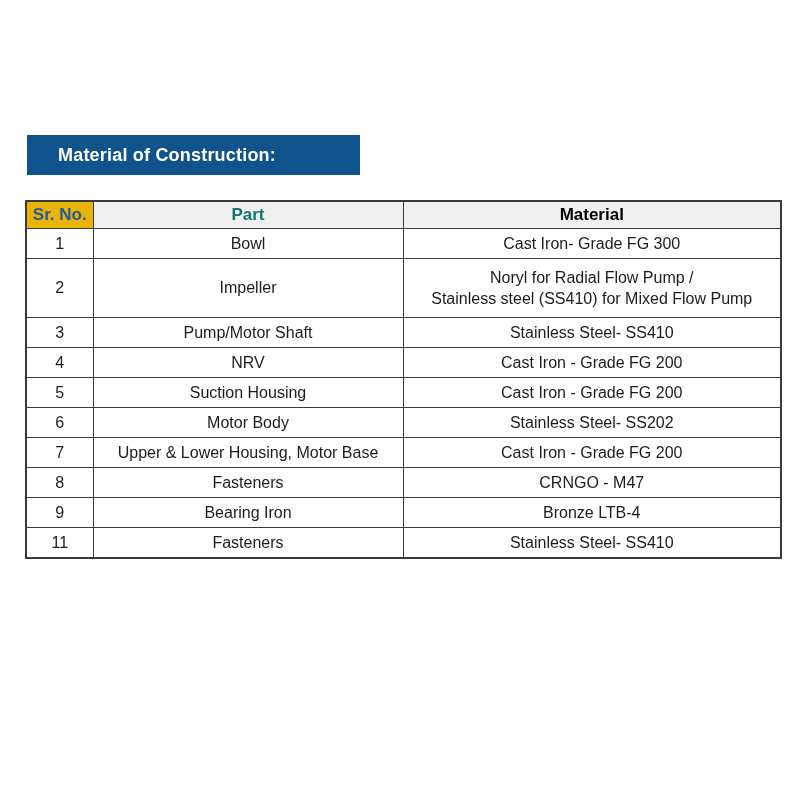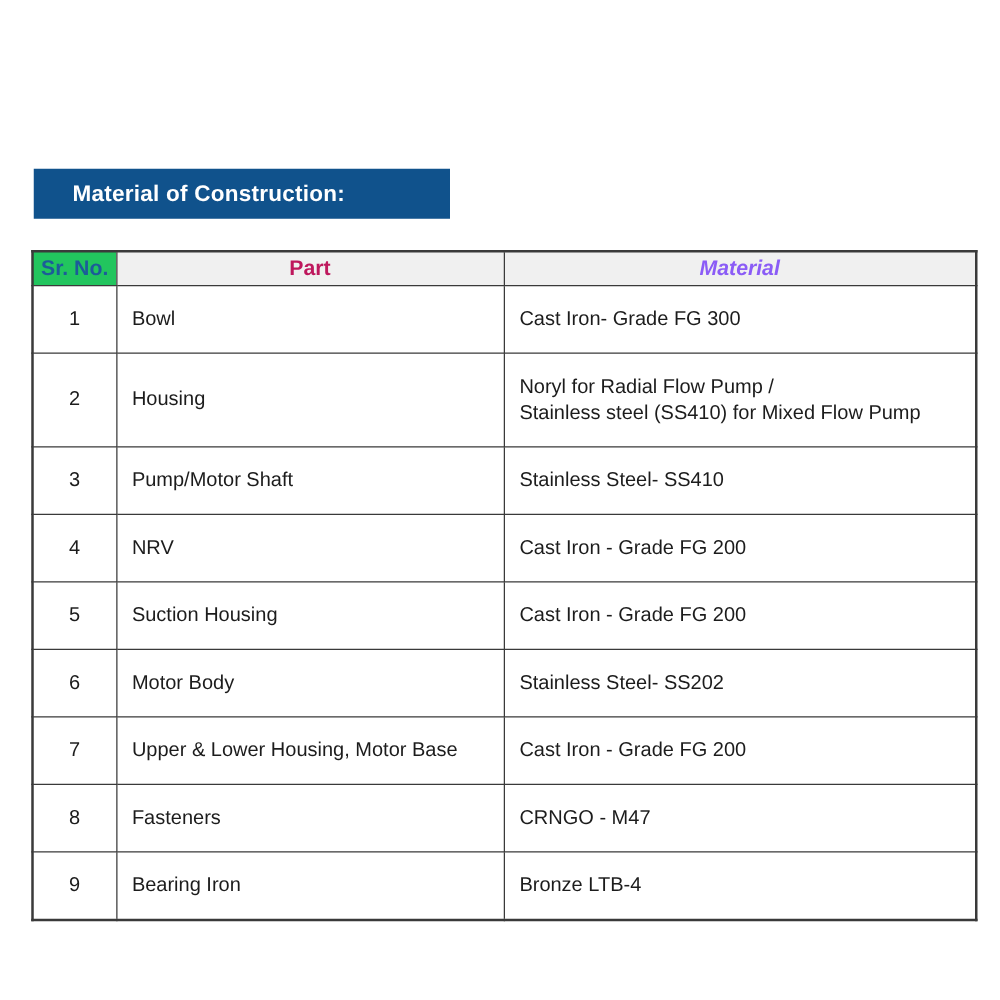--- a/index.html
+++ b/index.html
@@ -50,22 +50,23 @@
     height: 27px;
     font-size: 17px;
     font-weight: bold;
     text-align: center;
     padding: 0;
   }
   .moc-table td {
     height: 30px;
     font-size: 16px;
     color: #1c1c1c;
-    padding: 16px 12px;
+    padding: 4px 12px;
     line-height: 21px;
+    text-align: center;
   }
   .moc-table tr.tall td {
     height: 59px;
   }
   .moc-table td.sr {
     text-align: center;
     padding: 4px 2px;
   }
   .moc-table td.material {
     white-space: pre-line;
@@ -81,34 +82,34 @@
   </div>
 
   <table class="moc-table">
     <colgroup>
       <col style="width:67px">
       <col style="width:310px">
       <col style="width:378px">
     </colgroup>
     <thead>
       <tr>
-        <th style="background: #22c55e; color: rgb(28, 92, 153);">Sr. No.</th>
-        <th style="background: rgb(240, 240, 240); color: #be185d;">Part</th>
-        <th style="background: rgb(240, 240, 240); color: #8b5cf6; font-style: italic;">Material</th>
+        <th style="background: #eab308; color: rgb(28, 92, 153);">Sr. No.</th>
+        <th style="background: rgb(240, 240, 240); color: #0f766e;">Part</th>
+        <th style="background: rgb(240, 240, 240); color: #000000;">Material</th>
       </tr>
     </thead>
     <tbody id="table-body">
         <tr>
           <td class="sr">1</td>
           <td class="part">Bowl</td>
           <td class="material">Cast Iron- Grade FG 300</td>
         </tr>
         <tr class="tall">
           <td class="sr">2</td>
-          <td class="part">Housing</td>
+          <td class="part">Impeller</td>
           <td class="material">Noryl for Radial Flow Pump /
 Stainless steel (SS410) for Mixed Flow Pump</td>
         </tr>
         <tr>
           <td class="sr">3</td>
           <td class="part">Pump/Motor Shaft</td>
           <td class="material">Stainless Steel- SS410</td>
         </tr>
         <tr>
           <td class="sr">4</td>
@@ -133,16 +134,21 @@
         <tr>
           <td class="sr">8</td>
           <td class="part">Fasteners</td>
           <td class="material">CRNGO - M47</td>
         </tr>
         <tr>
           <td class="sr">9</td>
           <td class="part">Bearing Iron</td>
           <td class="material">Bronze LTB-4</td>
         </tr>
+        <tr>
+          <td class="sr">11</td>
+          <td class="part">Fasteners</td>
+          <td class="material">Stainless Steel- SS410</td>
+        </tr>
       </tbody>
   </table>
 
 </div>
 
 </body></html>

